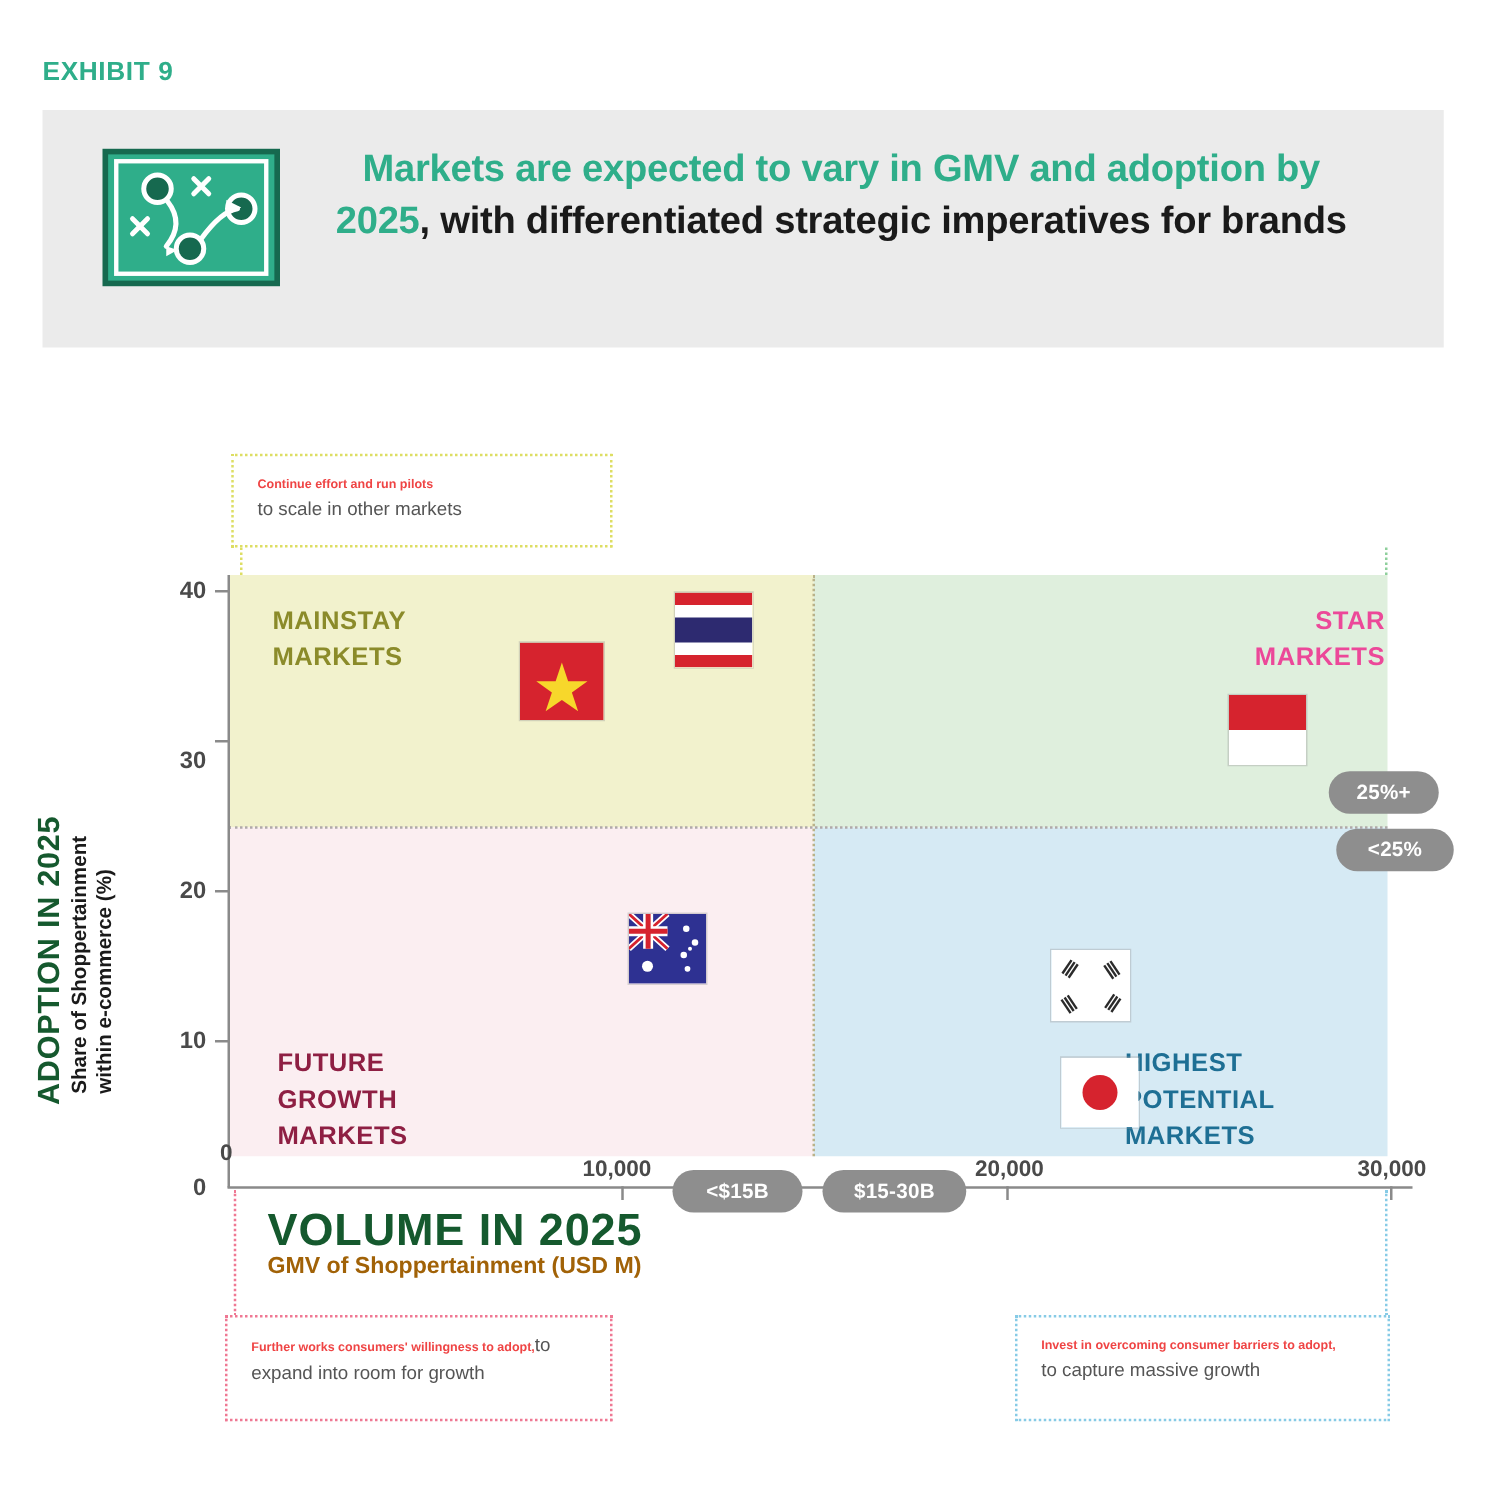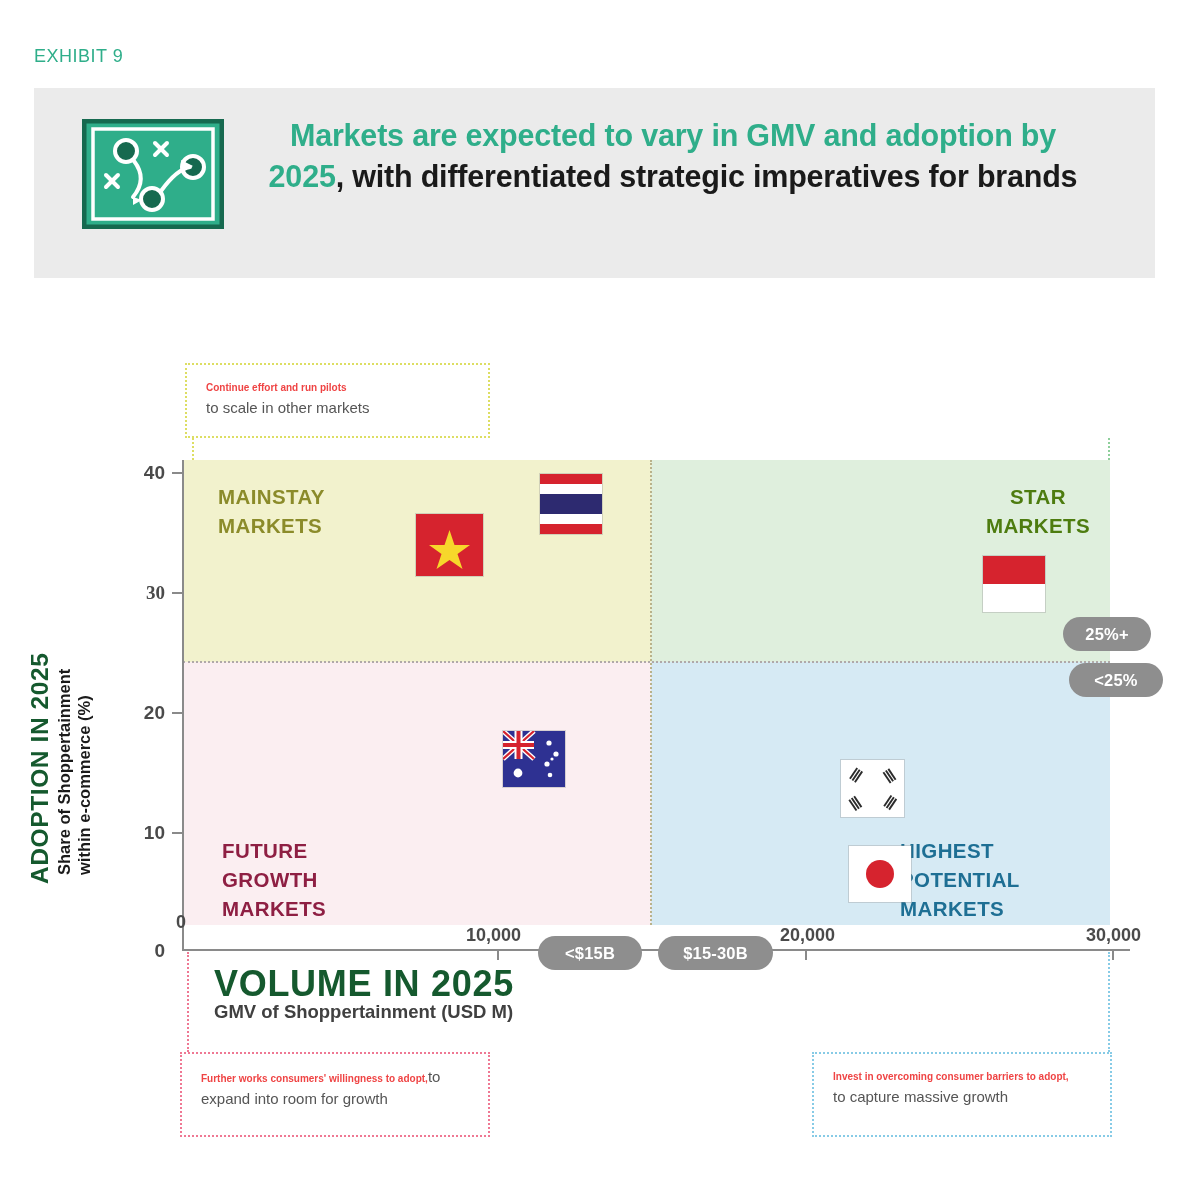--- a/index.html
+++ b/index.html
@@ -13,22 +13,22 @@
     position: relative;
     font-family: "Liberation Sans", sans-serif;
     overflow: hidden;
   }
 
   
   .exhibit-label {
     position: absolute;
     left: 34px;
     top: 46px;
-    font-size: 18px;
-    font-weight: normal;
+    font-size: 21px;
+    font-weight: bold;
     letter-spacing: 0.5px;
     color: #2FAE8A;
   }
 
   
   .header-band {
     position: absolute;
     left: 34px;
     top: 88px;
     width: 1121px;
@@ -93,21 +93,21 @@
   }
 
   .quad-label {
     position: absolute;
     font-size: 20.5px;
     font-weight: bold;
     line-height: 29px;
     letter-spacing: 0.4px;
   }
   .ql-mainstay { left: 218px; top: 482px; color:#8b8b2a; }
-  .ql-star     { left: 968px; top: 482px; color:#4d7c0f; text-align:center; width:140px; }
+  .ql-star     { left: 968px; top: 482px; color:#ec4899; text-align:right; width:140px; }
   .ql-future   { left: 222px; top: 836px; color:#8e1f43; }
   .ql-highest  { left: 900px; top: 836px; color:#1e6f94; text-align:left; width:178px; }
 
   
   .axis-y-line {
     position: absolute;
     left: 182px; top: 460px;
     width: 0; height: 490px;
     border-left: 2px solid #8a8a8a;
   }
@@ -187,21 +187,21 @@
   .axis-title-x .main {
     font-size: 36px;
     font-weight: bold;
     letter-spacing: 0.7px;
     color: #15592e;
     line-height: 32px;
   }
   .axis-title-x .sub {
     font-size: 18.5px;
     font-weight: bold;
-    color: #404040;
+    color: #a16207;
     line-height: 24px;
   }
 
   
   .pill {
     position: absolute;
     background: #8e8e8e;
     color: #ffffff;
     border-radius: 19px;
     font-size: 16.5px;
@@ -387,21 +387,21 @@
   </div>
 
   <div class="axis-y-line"></div>
   <div class="axis-x-line"></div>
 
   <div class="tick-y" style="top:472px;"></div>
   <div class="tick-y" style="top:592px;"></div>
   <div class="tick-y" style="top:712px;"></div>
   <div class="tick-y" style="top:832px;"></div>
   <div class="ylabel-tick" style="top:462px;">40</div>
-  <div class="ylabel-tick" style="top:582px;font-family:Liberation Serif, serif;">30</div>
+  <div class="ylabel-tick" style="top:598px;">30</div>
   <div class="ylabel-tick" style="top:702px;">20</div>
   <div class="ylabel-tick" style="top:822px;">10</div>
   <div class="ylabel-tick" style="top:940px;">0</div>
   <div class="origin-zero-top">0</div>
 
   <div class="tick-x" style="left:497px;"></div>
   <div class="tick-x" style="left:805px;"></div>
   <div class="tick-x" style="left:1112px;"></div>
   <div class="xlabel-tick" style="left:466px;top:925px;">10,000</div>
   <div class="xlabel-tick" style="left:780px;top:925px;">20,000</div>

